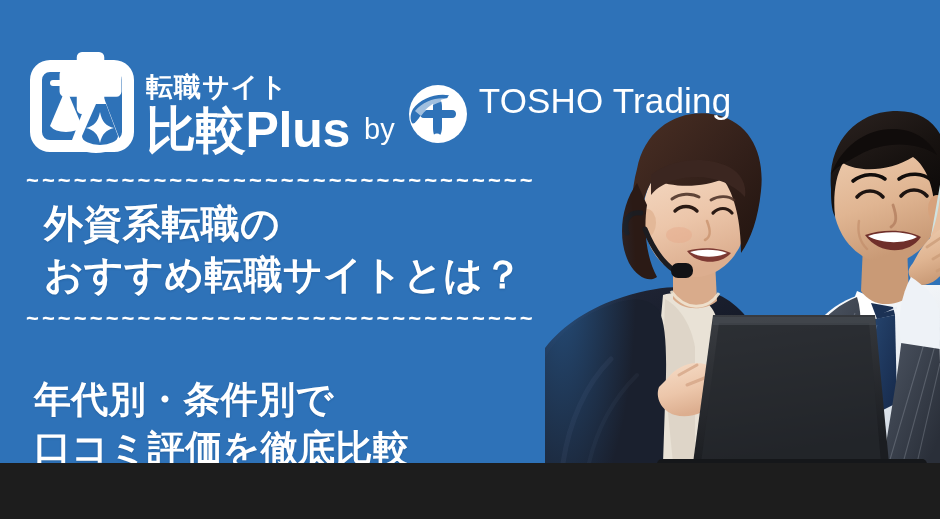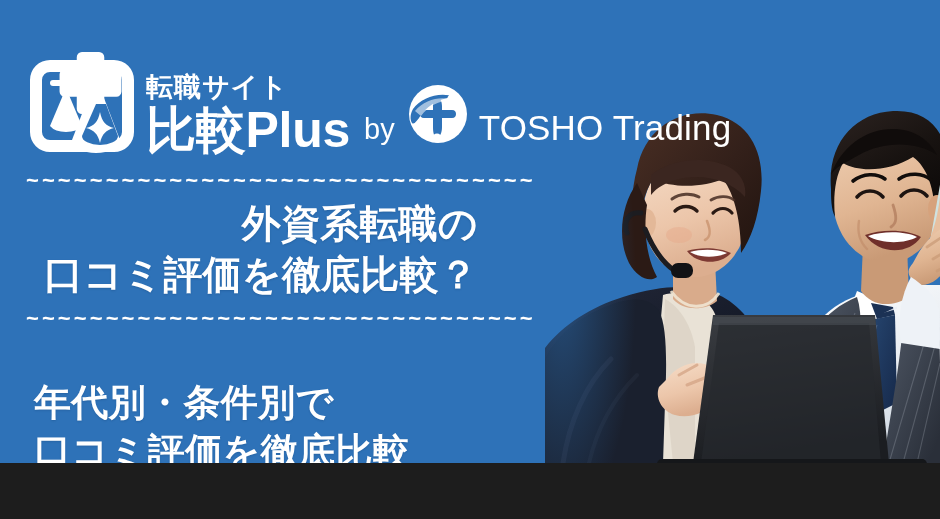--- a/index.html
+++ b/index.html
@@ -77,21 +77,21 @@
     color: #ffffff;
     font-size: 29px;
     font-weight: 400;
     line-height: 1;
     margin: 16px 12px 12px 14px;
     white-space: nowrap;
   }
 
   .partner {
     display: flex;
-    align-items: flex-end;
+    align-items: flex-start;
     margin-bottom: 11px;
   }
   .partner-mark {
     width: 62px;
     height: 62px;
     flex: 0 0 62px;
     margin-right: 10px;
   }
   .partner-mark svg { display: block; width: 100%; height: 100%; }
   .partner-name {
@@ -125,33 +125,34 @@
     position: absolute;
     left: 44px;
     top: 198px;
     color: #ffffff;
     font-size: 39px;
     font-weight: 700;
     line-height: 1.32;
     letter-spacing: 0.005em;
     text-shadow: 0 1px 2px rgba(10,45,85,0.22);
   }
-  .headline .ln { display: block; white-space: nowrap; text-align: right; }
+  .headline .ln { display: block; white-space: nowrap; }
 
   
   .subline {
     position: absolute;
     left: 34px;
     top: 378px;
     color: #ffffff;
     font-size: 37px;
     font-weight: 700;
     line-height: 1.33;
     letter-spacing: 0.01em;
     text-shadow: 0 1px 2px rgba(10,45,85,0.20);
+    font-family: Liberation Mono, monospace;
   }
   .subline .ln { display: block; white-space: nowrap; }
 </style>
 </head>
 <body>
 
 <div class="banner">
 
   <div class="photo-layer">
     <svg viewBox="0 0 395 400" xmlns="http://www.w3.org/2000/svg" aria-hidden="true">
@@ -410,21 +411,21 @@
         </svg>
       </div>
       <div class="partner-name">TOSHO Trading</div>
     </div>
   </div>
 
   <div class="wave-rule wave-rule-top">~~~~~~~~~~~~~~~~~~~~~~~~~~~~~~~~</div>
 
   <div class="headline">
     <span class="ln">外資系転職の</span>
-    <span class="ln">口コミ評価を徹底比較？</span>
+    <span class="ln">おすすめ転職サイトとは？</span>
   </div>
 
   <div class="wave-rule wave-rule-bottom">~~~~~~~~~~~~~~~~~~~~~~~~~~~~~~~~</div>
 
   <div class="subline">
     <span class="ln">年代別・条件別で</span>
     <span class="ln">口コミ評価を徹底比較</span>
   </div>
 
 </div>

